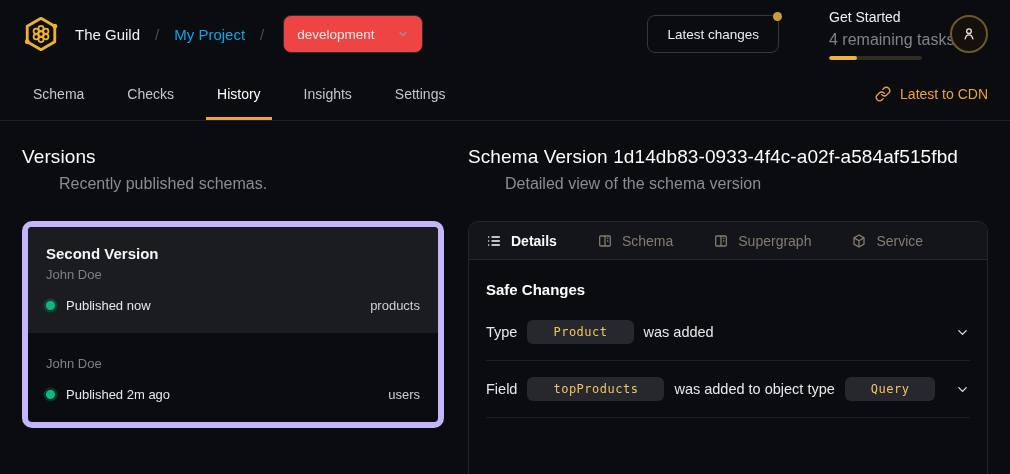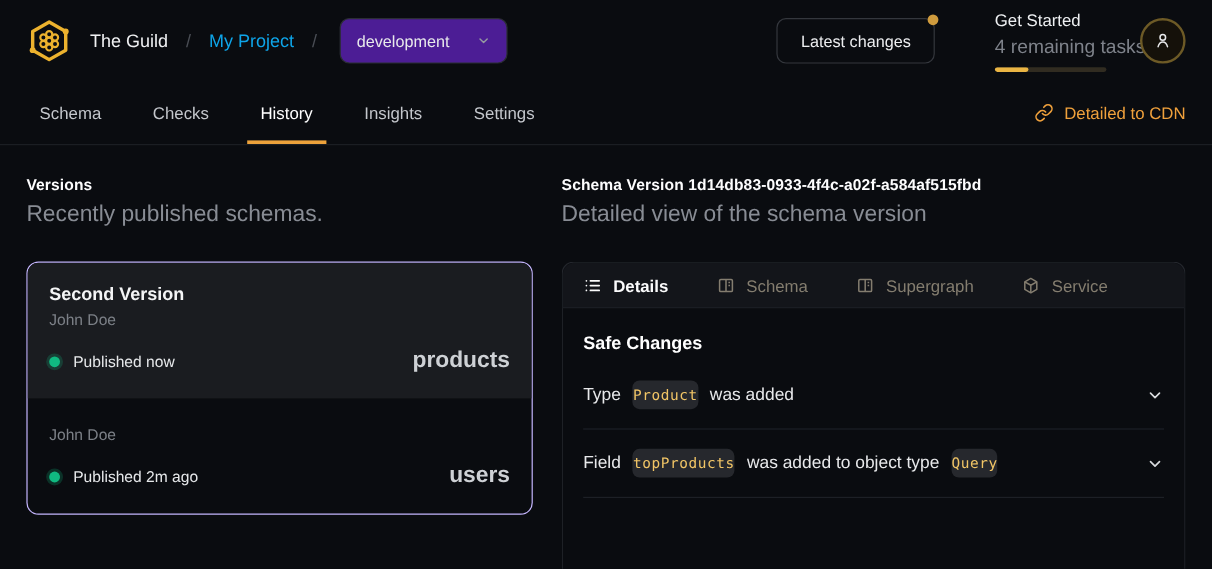--- a/index.html
+++ b/index.html
@@ -14,21 +14,21 @@
 
   
   .header { height:68px; display:flex; align-items:center; padding:0 22px; }
   .brand-row { display:flex; align-items:center; gap:15px; font-size:15px; }
   .logo { width:38px; height:38px; }
   .brand-name { color:#f0f1f3; font-weight:400; }
   .slash { color:#4a4e55; font-size:15px; }
   .crumb { color:#0ea5e9; }
   .target-btn {
     display:flex; align-items:center; gap:22px;
-    background:#4c1d95; border:1px solid #2b2e34; border-radius:8px;
+    background:#ef4444; border:1px solid #2b2e34; border-radius:8px;
     height:38px; padding:0 13px; color:#e8e9eb; font-size:13.5px;
     margin-left:4px; cursor:pointer;
   }
   .target-btn .chev-sm { color:#9599a1; }
 
   .header-right { margin-left:auto; display:flex; align-items:center; }
   .latest-btn {
     position:relative; height:38px; padding:0 19px;
     border:1px solid #34373d; border-radius:8px; background:transparent;
     color:#edeef0; font-size:13.5px; cursor:pointer;
@@ -58,51 +58,51 @@
   .nav-tab.active { color:#ffffff; }
   .nav-tab.active::after {
     content:""; position:absolute; left:0; right:0; bottom:0; height:3px; background:#eda23b;
   }
   .cdn-link { margin-left:auto; display:flex; align-items:center; gap:9px; color:#f0a13c; font-size:14px; cursor:pointer; }
 
   
   .main { display:flex; padding:0 22px; gap:24px; }
   .left-col { width:422px; flex:none; }
   .right-col { flex:1; min-width:0; }
-  .section-title { font-size:13px; font-weight:700; color:#fdfdfe; margin-top:25px; letter-spacing:.1px; }
-  .section-sub { font-size:19px; color:#888c94; margin-top:7px; }
-
-  .versions-box { margin-top:28px; border:1px solid #c4b5fd; border-radius:10px; overflow:hidden; }
+  .section-title { font-size:19px; font-weight:400; color:#fdfdfe; margin-top:25px; letter-spacing:.1px; }
+  .section-sub { font-size:16px; color:#888c94; margin-top:7px;margin-left:37px; }
+
+  .versions-box { margin-top:28px; border:6px solid #c4b5fd; border-radius:10px; overflow:hidden; }
   .version-item { padding:18px 18px 20px; cursor:pointer; }
   .version-item.selected { background:#1a1c20; }
   .v-title { font-size:15px; font-weight:700; color:#f4f5f6; }
   .v-author { font-size:13px; color:#7c8087; margin-top:5px; }
   .v-meta { display:flex; align-items:center; margin-top:16px; font-size:13px; color:#e6e8ea; }
   .dot { width:9px; height:9px; border-radius:50%; background:#10b981; box-shadow:0 0 0 2.5px rgba(16,185,129,.22); margin-right:11px; flex:none; }
-  .v-service { margin-left:auto; font-weight:700; font-size:19px; color:#ced1d5; }
+  .v-service { margin-left:auto; font-weight:400; font-size:13px; color:#ced1d5; }
 
   .detail-box { margin-top:28px; border:1px solid #24272d; border-bottom:none; border-radius:10px 10px 0 0; height:300px; }
   .detail-tabs {
     display:flex; align-items:center; gap:40px; padding:0 17px; height:38px;
     background:#13151a; border-bottom:1px solid #22252b; border-radius:10px 10px 0 0;
   }
   .dtab { display:flex; align-items:flex-end; gap:9px; font-size:14px; color:#847d6f; cursor:pointer; }
   .dtab.active { color:#fbfbfc; font-weight:600; }
   .dtab .ticon { color:inherit; }
 
   .detail-content { padding:0 17px; }
   .sc-title { font-size:15px; font-weight:700; color:#ffffff; margin:21px 0 6px; }
   .change-row {
     display:flex; align-items:center; gap:10px;
     padding:16px 0; border-bottom:1px solid #1d2026;
     font-size:14.5px; color:#e8e9eb;
   }
   .code-badge {
     font-family:"DejaVu Sans Mono", monospace; font-size:12px; letter-spacing:.5px;
-    color:#f1c566; background:#26282d; padding:5px 0; border-radius:6px; white-space:nowrap;
+    color:#f1c566; background:#26282d; padding:5px 26px; border-radius:6px; white-space:nowrap;
   }
   .chev-end { margin-left:auto; color:#d9dbde; cursor:pointer; }
 </style>
 </head>
 <body>
 
 <div class="header">
   <div class="brand-row">
     <span class="logo">
       <svg viewBox="0 0 40 40" width="38" height="38">
@@ -167,21 +167,21 @@
     <div class="nav-tab">Insights</div>
     <div class="nav-tab">Settings</div>
   </div>
   <div class="cdn-link">
     <span>
       <svg width="16" height="16" viewBox="0 0 24 24" fill="none" stroke="#f0a13c" stroke-width="2" stroke-linecap="round" stroke-linejoin="round">
         <path d="M10 13a5 5 0 0 0 7.5.5l3-3a5 5 0 0 0-7.1-7.1l-1.7 1.7"></path>
         <path d="M14 11a5 5 0 0 0-7.5-.5l-3 3a5 5 0 0 0 7.1 7.1l1.7-1.7"></path>
       </svg>
     </span>
-    <span>Detailed to CDN</span>
+    <span>Latest to CDN</span>
   </div>
 </div>
 
 <div class="main">
 
   <div class="left-col">
     <div class="section-title">Versions</div>
     <div class="section-sub">Recently published schemas.</div>
 
     <div class="versions-box">

